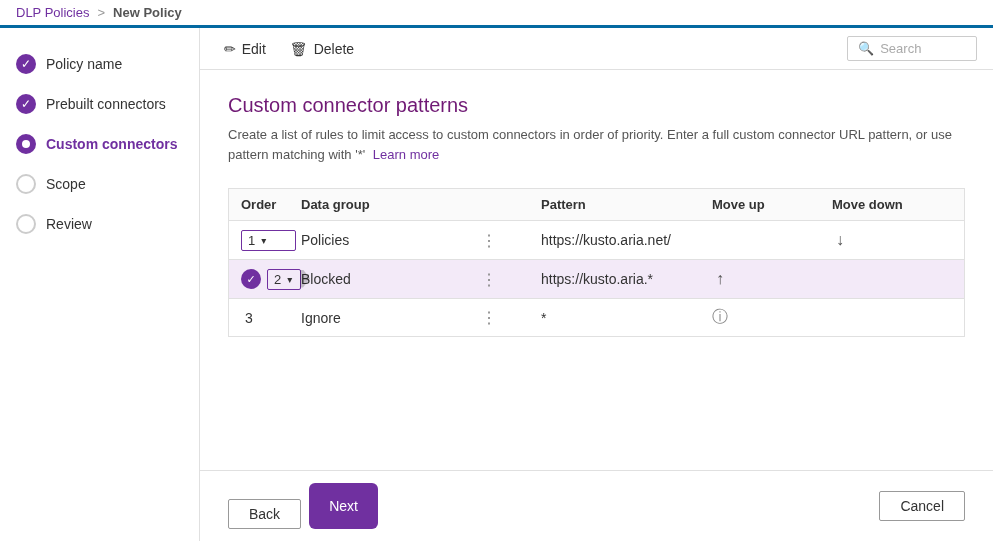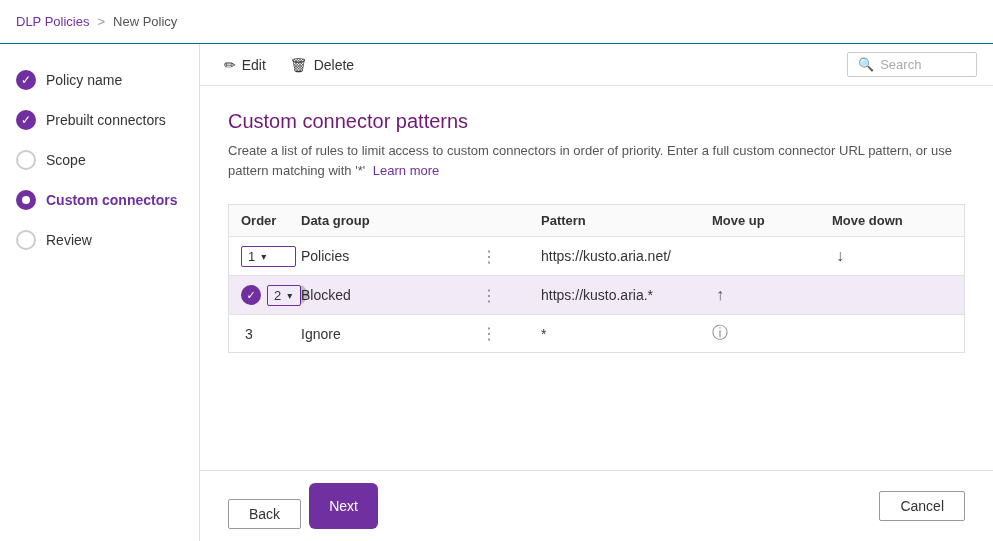--- a/index.html
+++ b/index.html
@@ -1,19 +1,19 @@
 <!DOCTYPE html>
 <html><head>
   <meta charset="utf-8">
   <style>
     * { box-sizing: border-box; margin: 0; padding: 0; }
     body { font-family: 'Segoe UI', sans-serif; font-size: 14px; color: #333; background: #fff; display: flex; flex-direction: column; height: 541px; width: 993px; overflow: hidden; }
 
     
-    .top-bar { display: flex; align-items: center; justify-content: space-between; padding: 0 16px; height: 44px; border-bottom: 1px solid #0369a1; background: #fff; }
+    .top-bar { display: flex; align-items: center; justify-content: space-between; padding: 0 16px; height: 28px; border-bottom: 3px solid #0369a1; background: #fff; }
     .breadcrumb { display: flex; align-items: center; gap: 8px; font-size: 13px; color: #555; }
 
     
     .layout { display: flex; flex: 1; overflow: hidden; }
 
     
     .sidebar { width: 200px; border-right: 1px solid #e0e0e0; padding: 16px 0; flex-shrink: 0; }
     .sidebar-item { display: flex; align-items: center; gap: 10px; padding: 10px 16px; cursor: pointer; font-size: 14px; color: #333; }
     .sidebar-item.active { color: #7030a0; font-weight: 600; }
     .sidebar-item .check-icon { width: 20px; height: 20px; border-radius: 50%; background: #7030a0; display: flex; align-items: center; justify-content: center; color: #fff; font-size: 12px; flex-shrink: 0; }
@@ -54,44 +54,44 @@
     .cursor-indicator { position: relative; }
     .cursor-indicator::after { content: ''; position: absolute; top: 0; left: 100%; width: 10px; height: 18px; background: rgba(0,0,0,0.2); clip-path: polygon(0 0, 3px 0, 10px 9px, 3px 18px, 0 18px); pointer-events: none; }
   </style>
 </head>
 <body>
 
 <div class="top-bar">
   <div class="breadcrumb">
     <span style="cursor:pointer;color:#7030a0;">DLP Policies</span>
     <span style="color:#999;">&gt;</span>
-    <span style="font-weight:400;">New Policy</span>
+    <span style="font-weight:700;">New Policy</span>
   </div>
 </div>
 
 <div class="layout">
 
   <div class="sidebar">
     <div class="sidebar-item">
       <div class="check-icon">✓</div>
       <span>Policy name</span>
     </div>
     <div class="sidebar-item">
       <div class="check-icon">✓</div>
       <span>Prebuilt connectors</span>
     </div>
-    <div class="sidebar-item">
-      <div class="empty-icon"></div>
-      <span>Scope</span>
-    </div>
     <div class="sidebar-item active">
       <div class="radio-icon">
         <div class="radio-inner"></div>
       </div>
       <span>Custom connectors</span>
+    </div>
+    <div class="sidebar-item">
+      <div class="empty-icon"></div>
+      <span>Scope</span>
     </div>
     <div class="sidebar-item">
       <div class="empty-icon"></div>
       <span>Review</span>
     </div>
   </div>
 
   <div class="main">
 
     <div class="toolbar">

